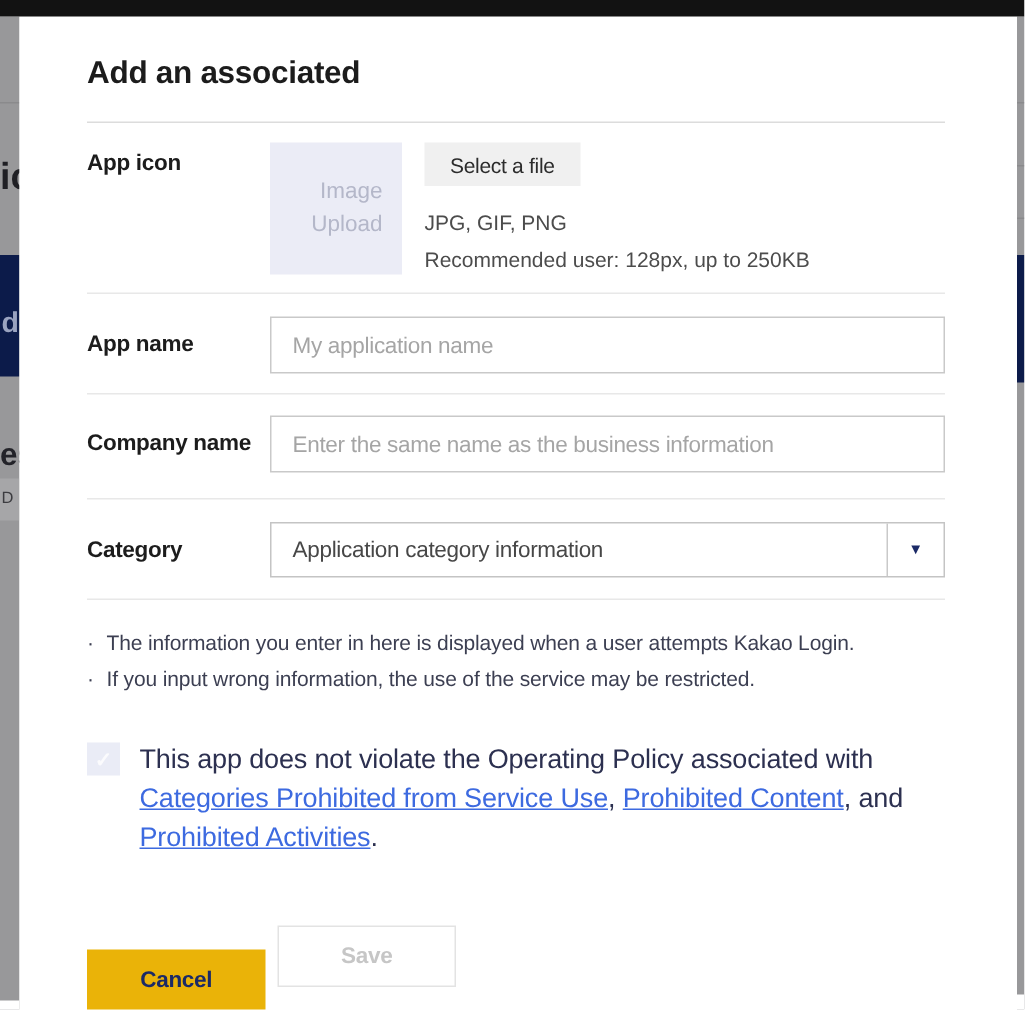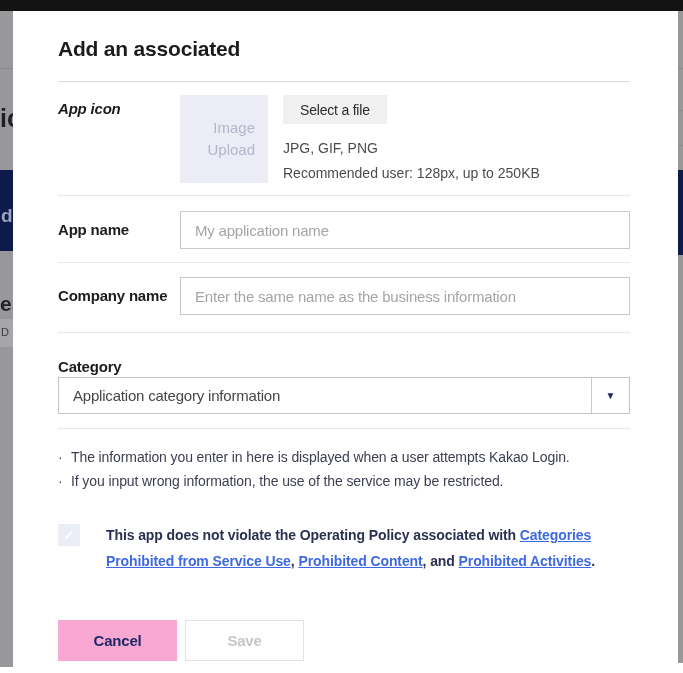--- a/index.html
+++ b/index.html
@@ -38,40 +38,40 @@
   }
   .form-row { display:flex; border-bottom:1px solid #e8e8e8; }
   .row-label {
     width:122px; flex:none; font-size:15px; font-weight:bold; color:#1c1c1c;
     line-height:21px; letter-spacing:-0.2px;
   }
   .row-field { flex:1; min-width:0; }
   .pt-label { padding-top:8px; }
 
   .row-appicon { padding:13px 0 12px; }
-  .row-appicon .row-label { padding-top:3px;font-style:italic; }
+  .row-appicon .row-label { padding-top:3px; }
   .upload-wrap { display:flex; }
   .upload-box {
     width:88px; height:88px; background:#ebecf6; color:#b4b7c9;
     display:flex; align-items:center; justify-content:center; text-align:right;
     font-size:15px; line-height:22px; cursor:pointer;
   }
   .upload-box span { display:block; width:62px; }
   .upload-meta { margin-left:15px; padding-top:0; }
   .btn-selectfile {
     display:inline-block; background:#f0f0f0; border:none; cursor:pointer;
     height:29px; padding:0 17px; font-size:14px; color:#2c2c2c;
     font-family:"Liberation Sans", sans-serif; letter-spacing:-0.2px;
   }
   .file-formats { margin-top:16px; font-size:14px; color:#4c4c4c; }
   .file-reco { margin-top:9px; font-size:14px; color:#4c4c4c; }
 
   .row-appname { padding:15px 0 13px;justify-content:center; }
   .row-company { padding:14px 0 17px; }
-  .row-category { padding:15px 0 14px;flex-direction:column; }
+  .row-category { padding:15px 0 14px; }
 
   .text-input {
     width:100%; height:38px; border:1px solid #c9c9c9; background:#fff;
     padding:0 14px; font-size:15px; color:#0f172a;
     font-family:"Liberation Sans", sans-serif; letter-spacing:-0.2px;
   }
   .text-input::placeholder { color:#a5a5a5; opacity:1; }
 
   .select-box {
     height:37px; border:1px solid #c4c4c4; background:#fff;
@@ -91,32 +91,32 @@
   .note-item { display:flex; font-size:14px; line-height:24px; color:#3c3f52; letter-spacing:-0.1px; }
   .note-dot { width:13px; flex:none; text-align:left; color:#3c3f52; }
 
   .agreement { margin-top:29px; display:flex; }
   .checkbox {
     width:22px; height:22px; flex:none; background:#eaecf6; margin-top:2px;
     display:flex; align-items:center; justify-content:center; cursor:pointer;
   }
   .checkbox .check { color:#fbfbfd; font-size:14px; font-weight:bold; line-height:1; }
   .agreement-text {
-    margin-left:26px; width:532px; font-size:14px; line-height:26px;
-    color:#2c3050; letter-spacing:-0.1px;font-weight:bold;
+    margin-left:13px; width:532px; font-size:18px; line-height:26px;
+    color:#2c3050; letter-spacing:-0.1px;
   }
   .agreement-text a { color:#3d6ae0; text-decoration:underline; cursor:pointer; }
 
   .actions { margin-top:46px; display:flex; }
   .btn {
     width:119px; height:41px; display:flex; align-items:center; justify-content:center;
     font-size:15px; font-weight:bold; font-family:"Liberation Sans", sans-serif;
     letter-spacing:-0.2px; cursor:pointer;
   }
-  .btn-cancel { background:#f9a8d4; border:none; color:#1b2a66; }
+  .btn-cancel { background:#eab308; border:none; color:#1b2a66;margin-top:16px; }
   .btn-save { background:#ffffff; border:1px solid #e3e3e3; color:#c6c6c6; margin-left:8px; cursor:default; }
 </style>
 </head>
 <body>
 
 <div class="topbar"></div>
 
 <div class="strip strip-left">
   <div class="hairline" style="top:57px"></div>
   <span class="frag frag-heading">ic</span>

